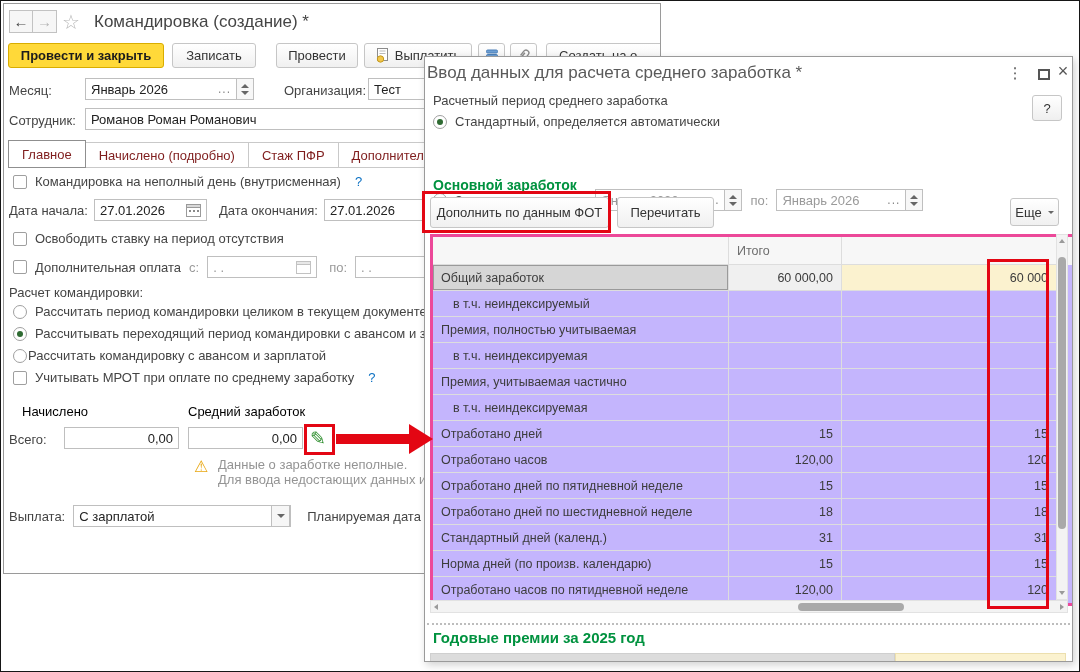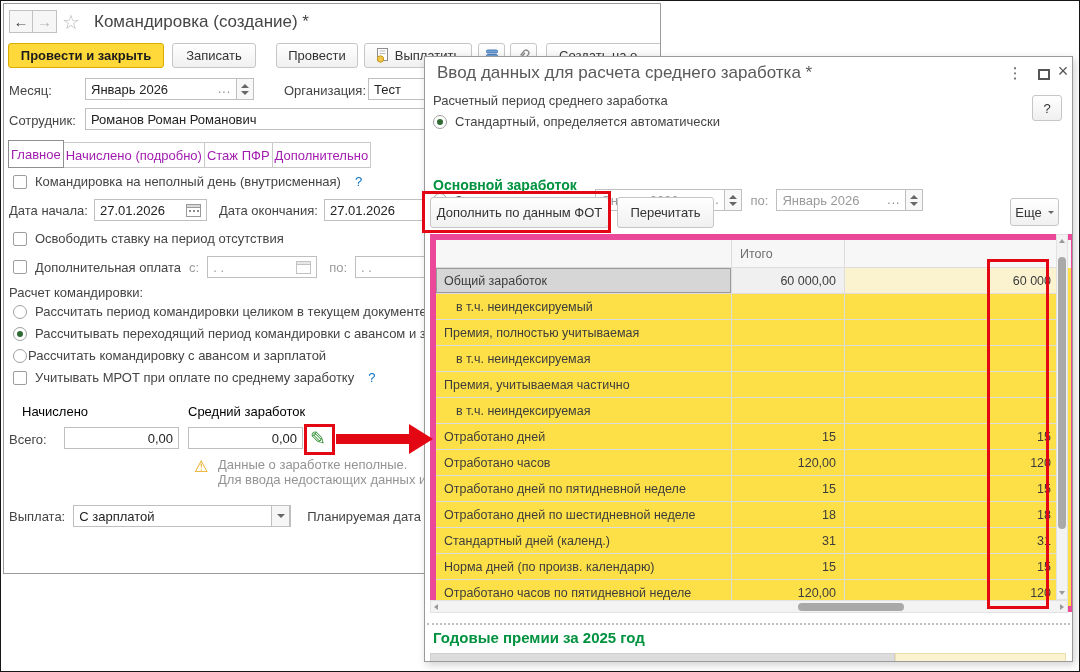--- a/index.html
+++ b/index.html
@@ -28,21 +28,21 @@
   .lbl { color:#444; white-space:nowrap; }
   .glabel { color:#000000; white-space:nowrap; }
   .field { height:22px; border:1px solid #bfbfbf; background:#fff; display:flex; align-items:center; padding:0 5px; font-size:13px; color:#222; white-space:nowrap; overflow:hidden; }
   .field .ell { margin-left:auto; color:#888; font-size:12px; letter-spacing:1px; padding-left:4px; }
   .field.disabled { color:#9a9a9a; }
   .spin { width:17px; height:22px; border:1px solid #bfbfbf; border-left:none; background:#f7f7f7; display:flex; flex-direction:column; align-items:center; justify-content:center; gap:3px; }
   .tri-up { width:0; height:0; border-left:4px solid transparent; border-right:4px solid transparent; border-bottom:4px solid #666; }
   .tri-dn { width:0; height:0; border-left:4px solid transparent; border-right:4px solid transparent; border-top:4px solid #666; }
 
   .tabs { position:absolute; left:4px; top:136px; display:flex; align-items:flex-end; height:28px; }
-  .tab { height:26px; display:flex; align-items:center; padding:0 2px; border:1px solid #c9c9c9; border-left:none; background:#fff; color:#a21caf; white-space:nowrap; }
+  .tab { height:26px; display:flex; align-items:center; padding:0 13px; border:1px solid #c9c9c9; border-left:none; background:#fff; color:#7f1d1d; white-space:nowrap; }
   .tab:first-child { border-left:1px solid #c9c9c9; }
   .tab.active { height:28px; border:1px solid #8f8f8f; background:#fff; z-index:2; }
 
   .cb { width:14px; height:14px; border:1px solid #9f9f9f; background:#fff; border-radius:2px; flex:0 0 auto; }
   .radio { width:14px; height:14px; border:1px solid #9f9f9f; border-radius:50%; background:#fff; position:relative; flex:0 0 auto; }
   .radio.sel::after { content:""; position:absolute; left:3px; top:3px; width:6px; height:6px; border-radius:50%; background:#2f6b33; }
   .help { color:#0c71c3; margin-left:6px; cursor:pointer; }
 
   .cal { width:15px; height:14px; flex:0 0 auto; margin-left:auto; }
   .warn { color:#e8a712; font-size:16px; }
@@ -53,21 +53,21 @@
   .combo .dd { position:absolute; right:0; top:-1px; width:19px; height:22px; border:1px solid #bfbfbf; background:#f6f6f6; display:flex; align-items:center; justify-content:center; }
 
   
   .fgtitle { font-size:17px; color:#5a5a5a; white-space:nowrap; }
   .winctl { position:absolute; top:7px; font-size:15px; color:#555; width:20px; text-align:center; }
   .maxbox { position:absolute; top:12px; width:12px; height:11px; border:2px solid #555; }
   .helpbtn { position:absolute; display:flex; align-items:center; justify-content:center; width:30px; height:26px; background:linear-gradient(#fff,#efefef); border:1px solid #c6c6c6; border-radius:3px; color:#333; }
   .gheader { color:#00923f; font-weight:bold; font-size:14px; white-space:nowrap; }
   .gheader.big { font-size:15px; }
 
-  .tbl { position:absolute; left:5px; top:177px; width:647px; border:6px solid #ec4899; background:#fde047; }
+  .tbl { position:absolute; left:5px; top:177px; width:647px; border:3px solid #ec4899; background:#c4b5fd; }
   .tr { display:flex; height:26px; }
   .tr.thead { height:28px; background:#f7f7f7; }
   .td { border-right:1px solid #ddd; border-bottom:1px solid #ddd; display:flex; align-items:center; padding:0 8px; font-size:12.5px; color:#3c3c3c; overflow:hidden; white-space:nowrap; }
   .c1 { width:296px; }
   .c2 { width:113px; justify-content:flex-end; }
   .tr.thead .c2 { justify-content:flex-start; color:#6d6d6d; }
   .c3 { width:214px; justify-content:flex-end; border-right:none; }
   .td.indent { padding-left:20px; }
   .td.selcell { background:#d6d6d6; box-shadow:inset 0 0 0 1px #9a9a9a; }
   .td.rowhl { background:#f0f0f0; }
@@ -253,21 +253,21 @@
         <span class="dd">
             <i class="tri-dn"></i>
           </span>
       </div>
       <span class="lbl" style="margin-left:8px;">Планируемая дата вы</span>
     </div>
   </div>
 
   <div id="fgwin" class="win">
 
-    <div class="abs fgtitle" style="left:12px; top:6px;">Ввод данных для расчета среднего заработка *</div>
+    <div class="abs fgtitle" style="left:2px; top:6px;">Ввод данных для расчета среднего заработка *</div>
     <div class="winctl" style="left:580px;">⋮</div>
     <div class="maxbox" style="left:613px;"></div>
     <div class="winctl" style="left:628px; font-size:18px; top:4px;">×</div>
     <div class="helpbtn" style="left:607px; top:38px;">?</div>
 
     <div class="abs lbl" style="left:8px; top:36px;">Расчетный период среднего заработка</div>
 
     <div class="flexrow" style="left:8px; top:57px; gap:8px;">
       <span class="radio sel"></span>
       <span class="lbl">Стандартный, определяется автоматически</span>

